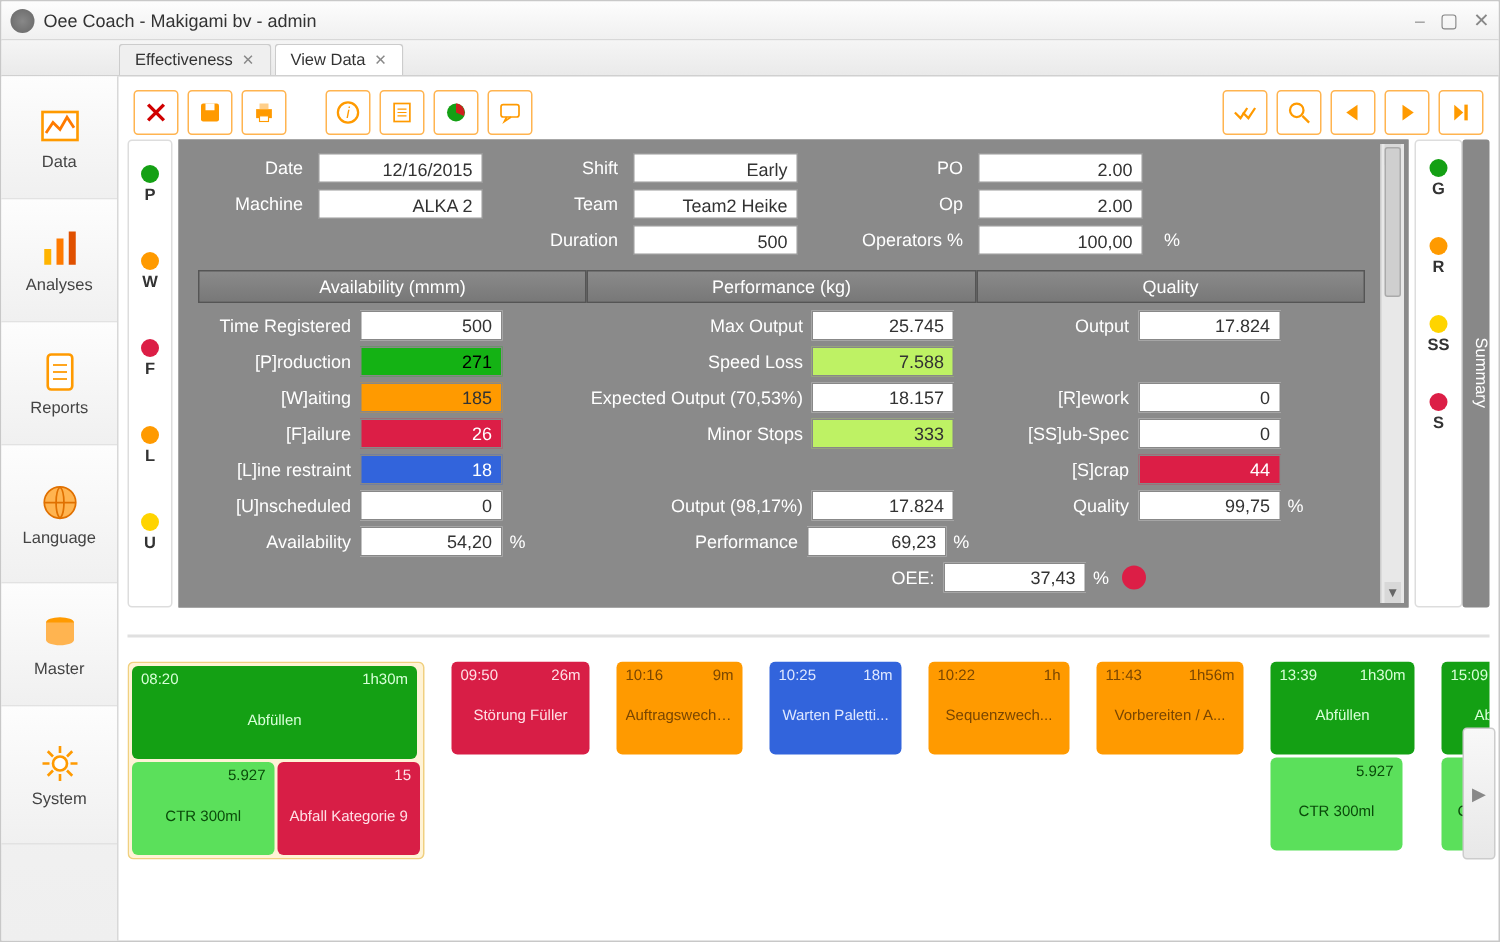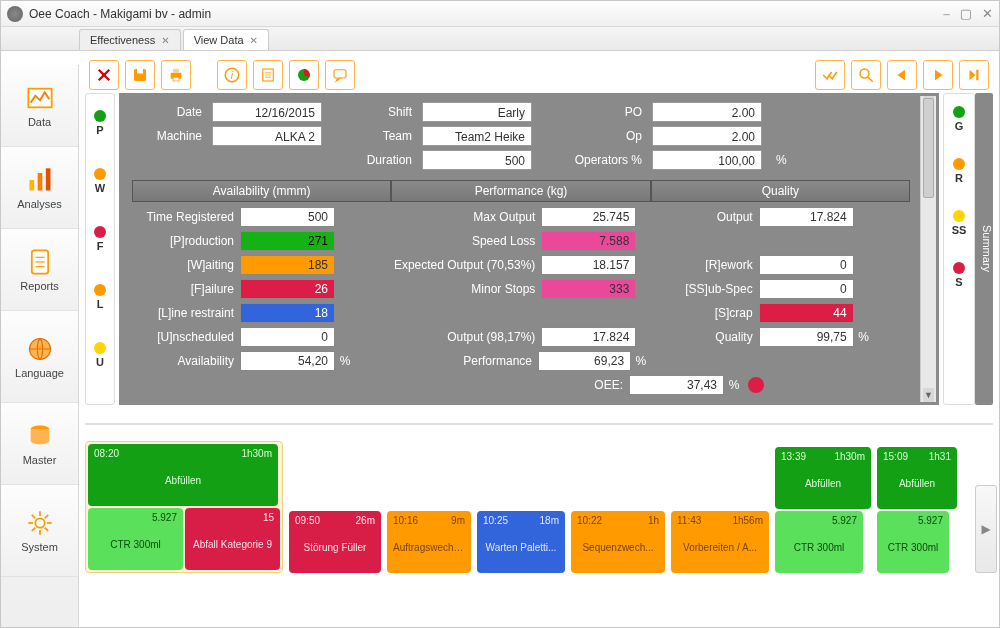--- a/index.html
+++ b/index.html
@@ -6,21 +6,21 @@
 body { background: #fff; font-size: 12px; color: #333; }
 .window { width: 1000px; height: 628px; border: 1px solid #c8c8c8; position: relative; background: #fff; }
 .titlebar { height: 26px; background: linear-gradient(#fdfdfd,#f0f0f0); border-bottom: 1px solid #d8d8d8; display: flex; align-items: center; padding: 0 6px; justify-content: flex-end; }
 .titlebar .icon { width: 16px; height: 16px; border-radius: 50%; background: radial-gradient(#888,#666); margin-right: 6px; }
 .titlebar .title { flex: 1; font-size: 12px; color: #333; }
 .titlebar .win-btns { display: flex; gap: 10px; color: #888; font-size: 13px; }
 .tabs { height: 24px; display: flex; align-items: flex-end; padding-left: 78px; background: linear-gradient(#f5f5f5,#eaeaea); border-bottom: 1px solid #d0d0d0; }
 .tab { padding: 4px 10px; font-size: 11px; border: 1px solid #ccc; border-bottom: none; background: #efefef; margin-right: 2px; border-radius: 3px 3px 0 0; display: flex; align-items: center; gap: 6px; }
 .tab.active { background: #fff; }
 .tab .x { color: #888; font-size: 10px; }
-.left-nav { position: absolute; left: 0; top: 64px; width: 78px; bottom: 0; background: linear-gradient(#fafafa,#efefef); border-right: 1px solid #d8d8d8; display: flex; flex-direction: column; }
+.left-nav { position: absolute; left: 0; top: 50px; width: 78px; bottom: 0; background: linear-gradient(#fafafa,#efefef); border-right: 1px solid #d8d8d8; display: flex; flex-direction: column; }
 .nav-item { flex: 0 0 82px; display: flex; flex-direction: column; align-items: center; justify-content: center; gap: 4px; border-bottom: 1px solid #e2e2e2; font-size: 11px; color: #444; background: linear-gradient(#fdfdfd,#f0f0f0); }
 .nav-item svg { width: 28px; height: 28px; }
 .main { position: absolute; left: 78px; right: 0; top: 50px; bottom: 0; padding: 6px; }
 .toolbar { height: 36px; display: flex; align-items: center; gap: 6px; padding: 0 4px; }
 .tool-btn { width: 30px; height: 30px; border: 1px solid #ffb450; border-radius: 3px; background: #fff; display: flex; align-items: center; justify-content: center; cursor: pointer; }
 .tool-btn svg { width: 18px; height: 18px; }
 .tool-spacer { flex: 1; }
 .content { display: flex; gap: 4px; }
 .dot-col { width: 30px; background: #fff; display: flex; flex-direction: column; align-items: center; gap: 32px; padding-top: 16px; }
 .dot-col.left { border: 1px solid #ddd; border-radius: 3px; height: 312px; }
@@ -39,33 +39,33 @@
 .data-row { display: flex; gap: 0; align-items: center; margin-bottom: 2px; height:22px; }
 .data-row .lbl { width: 108px; text-align: right; padding-right: 6px; font-size: 12px; white-space:nowrap; }
 .data-row .val { width: 95px; background: #fff; color: #333; text-align: right; padding: 2px 6px; border: 1px solid #888; height:20px; line-height:15px; font-size:12px;}
 .data-row .pct { width: 20px; text-align: center; }
 .cols { display: flex; }
 .col { flex: 1; min-width:0; }
 .val.green { background: #14b214; color: #000000; }
 .val.orange { background: #ff9a00; color: #333; }
 .val.red { background: #dc1e46; color: #fff; }
 .val.blue { background: #3264dc; color: #fff; }
-.val.pink { background: #ec4899; color: #333; }
+.val.pink { background: #bef264; color: #333; }
 .val.lime { background: #23d423; color: #fff; }
 .bottom-row { display:flex; align-items:center; gap:10px; padding: 4px 0 0 40px; }
 .radio { display:flex; align-items:center; gap:4px; font-size:12px; }
 .radio .r { width:12px; height:12px; border-radius:50%; border:1px solid #ccc; background:#fff; display:inline-block;}
 .radio .r.sel { background: radial-gradient(#ffb400 40%, #fff 45%); }
 .radio .c { width:12px; height:12px; border:1px solid #ccc; background:#fff; display:inline-block;}
 .right-col { width: 50px; display:flex; }
 .summary-tab { width: 18px; background: #888; color: #fff; writing-mode: vertical-rl; text-align: center; padding: 6px 0; font-size:11px; border-radius: 2px; }
 .dot-col.right { width: 32px; border:1px solid #ddd; border-radius:3px; height:312px; gap:26px; padding-top:12px;}
 .timeline-wrap { margin-top: 36px; position: relative; }
 .timeline-wrap .hr { height:2px; background:#e0e0e0; position:absolute; left:0; right:0; top:-18px;}
-.timeline { display: flex; gap: 6px; overflow: hidden; align-items: flex-end; }
+.timeline { display: flex; gap: 18px; overflow: hidden; }
 .tl-group { display:flex; flex-direction:column; gap:2px; }
 .tl-box { height: 62px; border-radius: 4px; padding: 4px 6px; font-size: 10px; position: relative; display:flex; flex-direction:column; justify-content:space-between; }
 .tl-box .top { display:flex; justify-content:space-between; }
 .tl-box .mid { text-align:center; white-space:nowrap; overflow:hidden; text-overflow:ellipsis; }
 .tl-green { background:#14a014; color:#d8ffd8;}
 .tl-red { background:#d81e46; color:#ffe0e6;}
 .tl-orange { background:#ff9a00; color:#7a4600;}
 .tl-blue { background:#3264dc; color:#dfe8ff;}
 .tl-lime { background:#5be05b; color:#0a4a0a;}
 .tl-wrap-sel { padding:2px; background:#fff3d6; border:1px solid #f0d080; border-radius:4px;}

